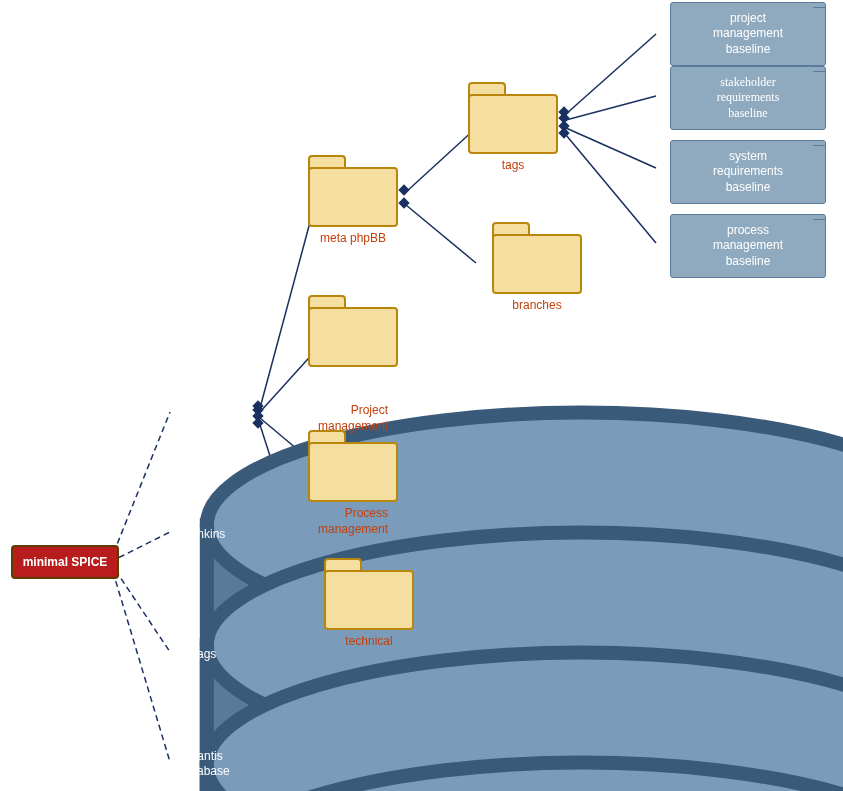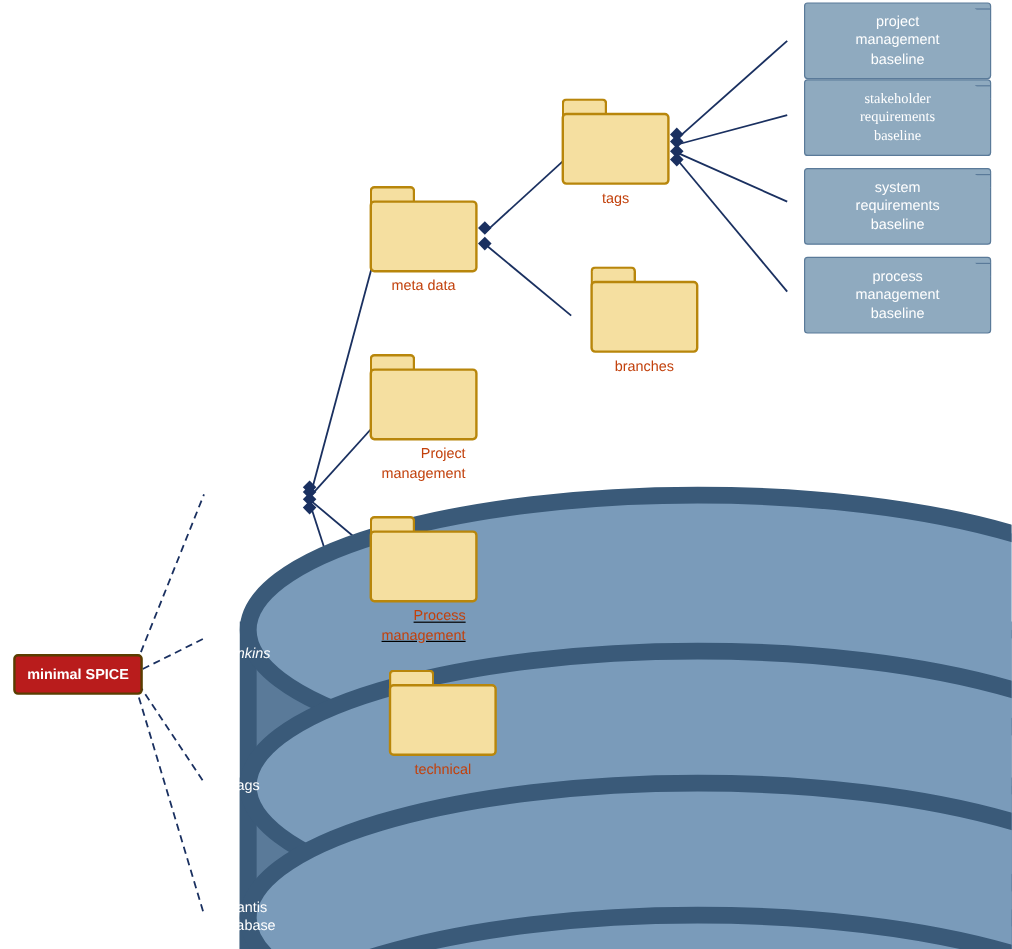--- a/index.html
+++ b/index.html
@@ -183,21 +183,21 @@
   <div class="cylinder-wrap">
     <svg width="90" height="80" viewBox="0 0 90 80">
       <rect x="5" y="14" width="80" height="52" fill="#5a7a99" stroke="#3a5a79" stroke-width="1.5"></rect>
       <ellipse cx="45" cy="66" rx="40" ry="12" fill="#4a6a89" stroke="#3a5a79" stroke-width="1.5"></ellipse>
       <ellipse cx="45" cy="14" rx="40" ry="12" fill="#7a9bba" stroke="#3a5a79" stroke-width="1.5"></ellipse>
     </svg>
     <span class="cylinder-label">git</span>
   </div>
 </div>
 
-<div class="node cylinder" style="left:155px; top:495px; width:100px; height:95px;font-style:italic;">
+<div class="node cylinder" style="left:155px; top:485px; width:100px; height:95px;">
   <div class="cylinder-wrap">
     <svg width="90" height="80" viewBox="0 0 90 80">
       <rect x="5" y="14" width="80" height="52" fill="#5a7a99" stroke="#3a5a79" stroke-width="1.5"></rect>
       <ellipse cx="45" cy="66" rx="40" ry="12" fill="#4a6a89" stroke="#3a5a79" stroke-width="1.5"></ellipse>
       <ellipse cx="45" cy="14" rx="40" ry="12" fill="#7a9bba" stroke="#3a5a79" stroke-width="1.5"></ellipse>
     </svg>
     <span class="cylinder-label">Jenkins</span>
   </div>
 </div>
 
@@ -222,32 +222,32 @@
     <span class="cylinder-label" style="white-space:pre-line;text-align:center;">Mantis
 database</span>
   </div>
 </div>
 
 <div class="node folder" style="left:308px; top:155px;">
   <div class="folder-icon">
     <div class="folder-tab"></div>
     <div class="folder-body"></div>
   </div>
-  <div class="folder-label">meta data</div>
-</div>
-
-<div class="node folder" style="left:308px; top:295px;">
+  <div class="folder-label">meta phpBB</div>
+</div>
+
+<div class="node folder" style="left:308px; top:295px;gap:32px;">
   <div class="folder-icon">
     <div class="folder-tab"></div>
     <div class="folder-body"></div>
   </div>
   <div class="folder-label">Project<br>management</div>
 </div>
 
-<div class="node folder" style="left:308px; top:430px;text-decoration:underline;">
+<div class="node folder" style="left:308px; top:430px;">
   <div class="folder-icon">
     <div class="folder-tab"></div>
     <div class="folder-body"></div>
   </div>
   <div class="folder-label">Process<br>management</div>
 </div>
 
 <div class="node folder" style="left:308px; top:558px;margin-left:16px;">
   <div class="folder-icon">
     <div class="folder-tab"></div>

